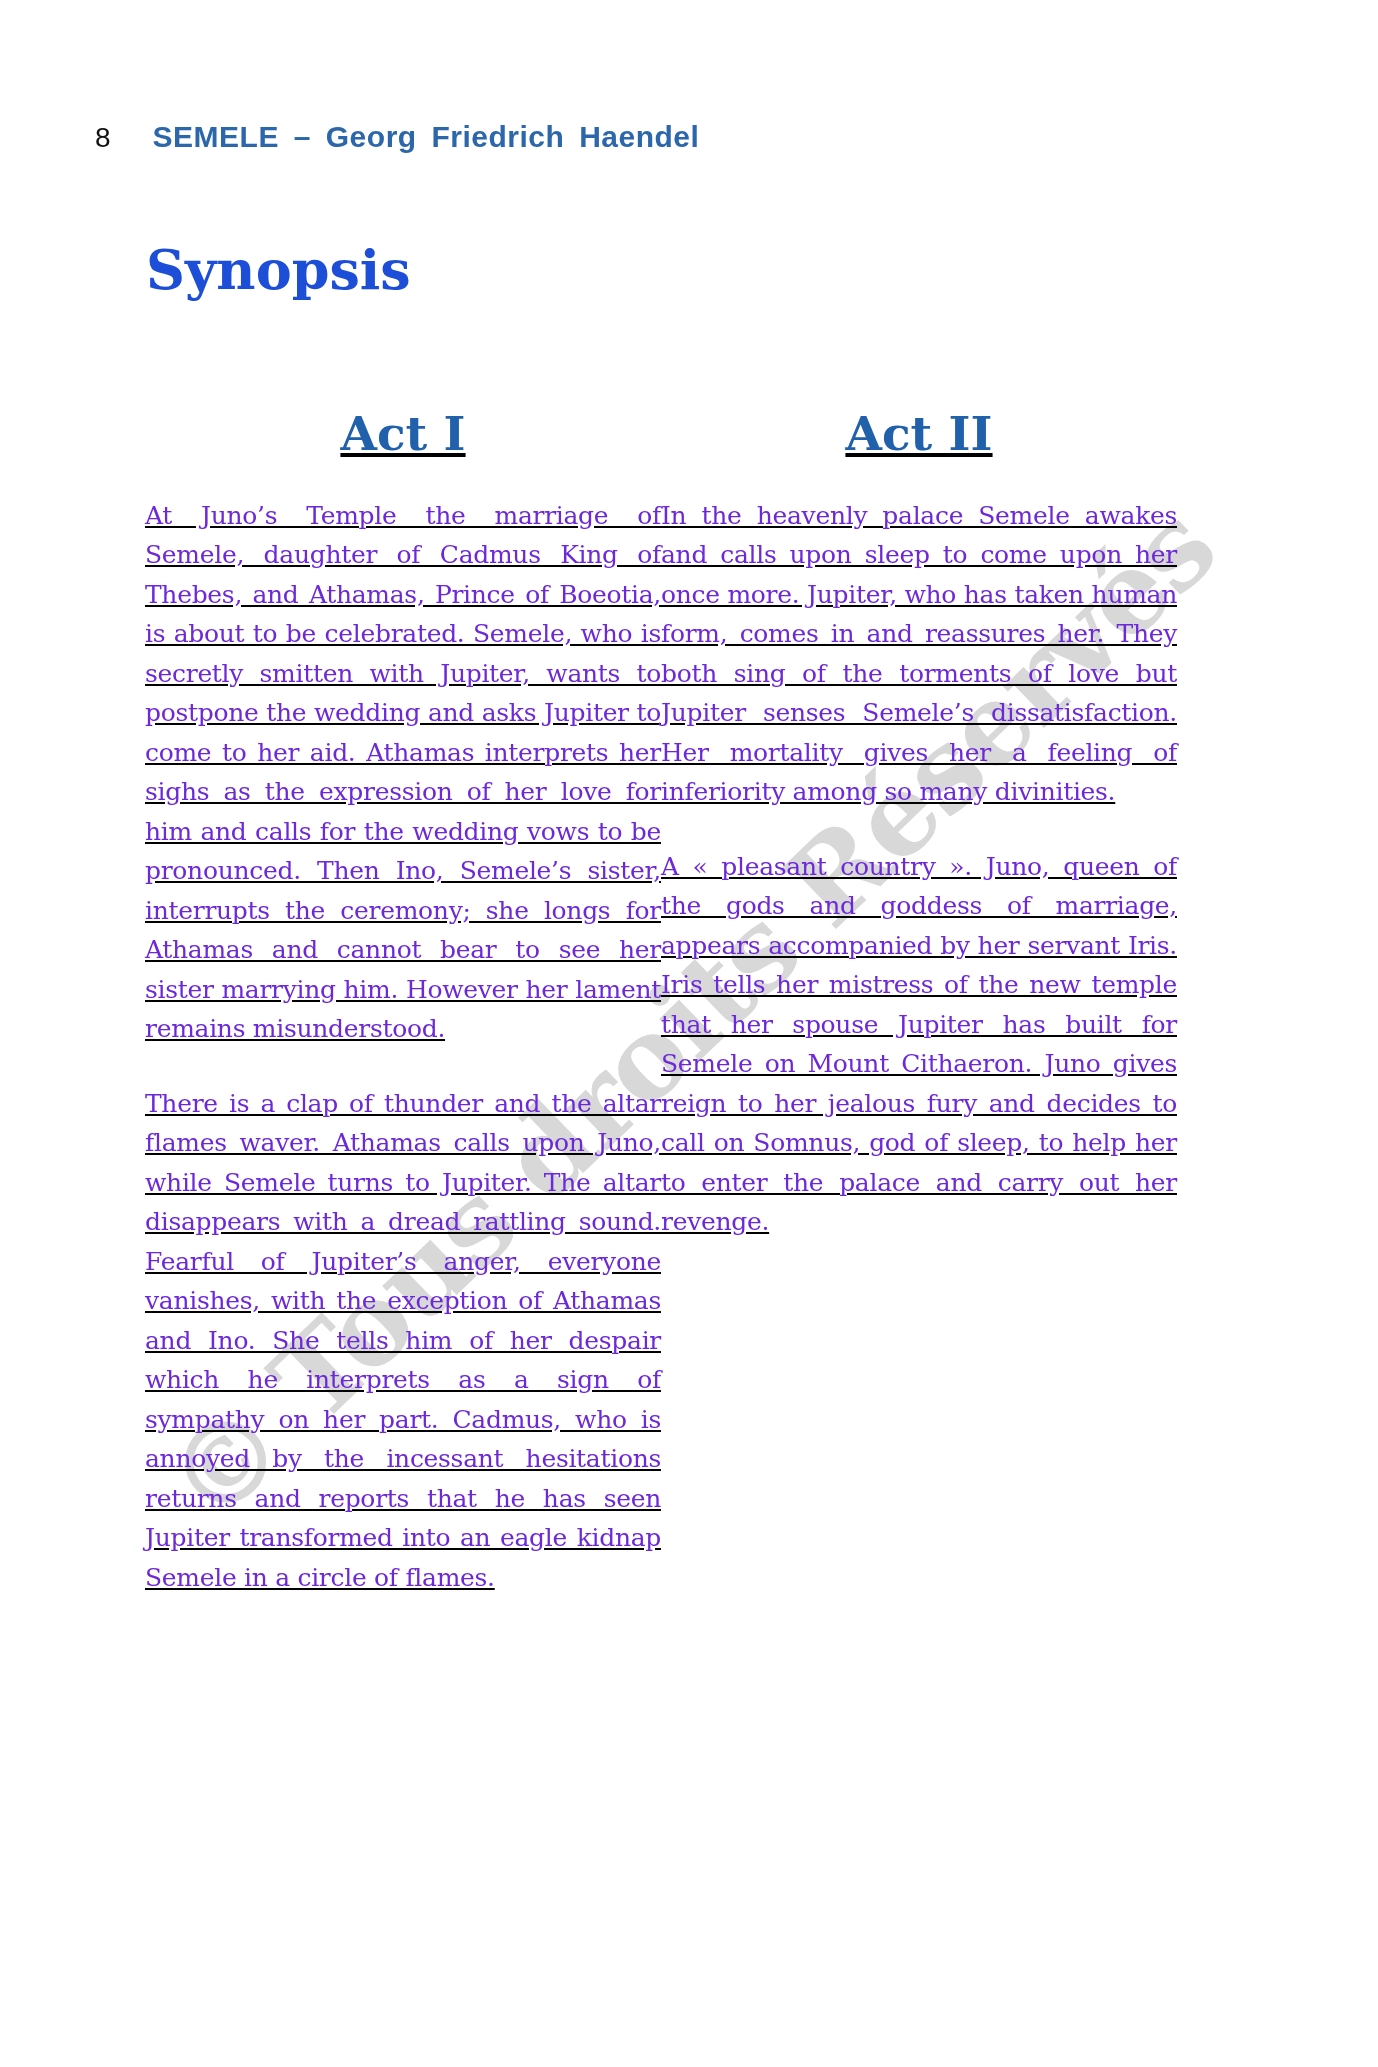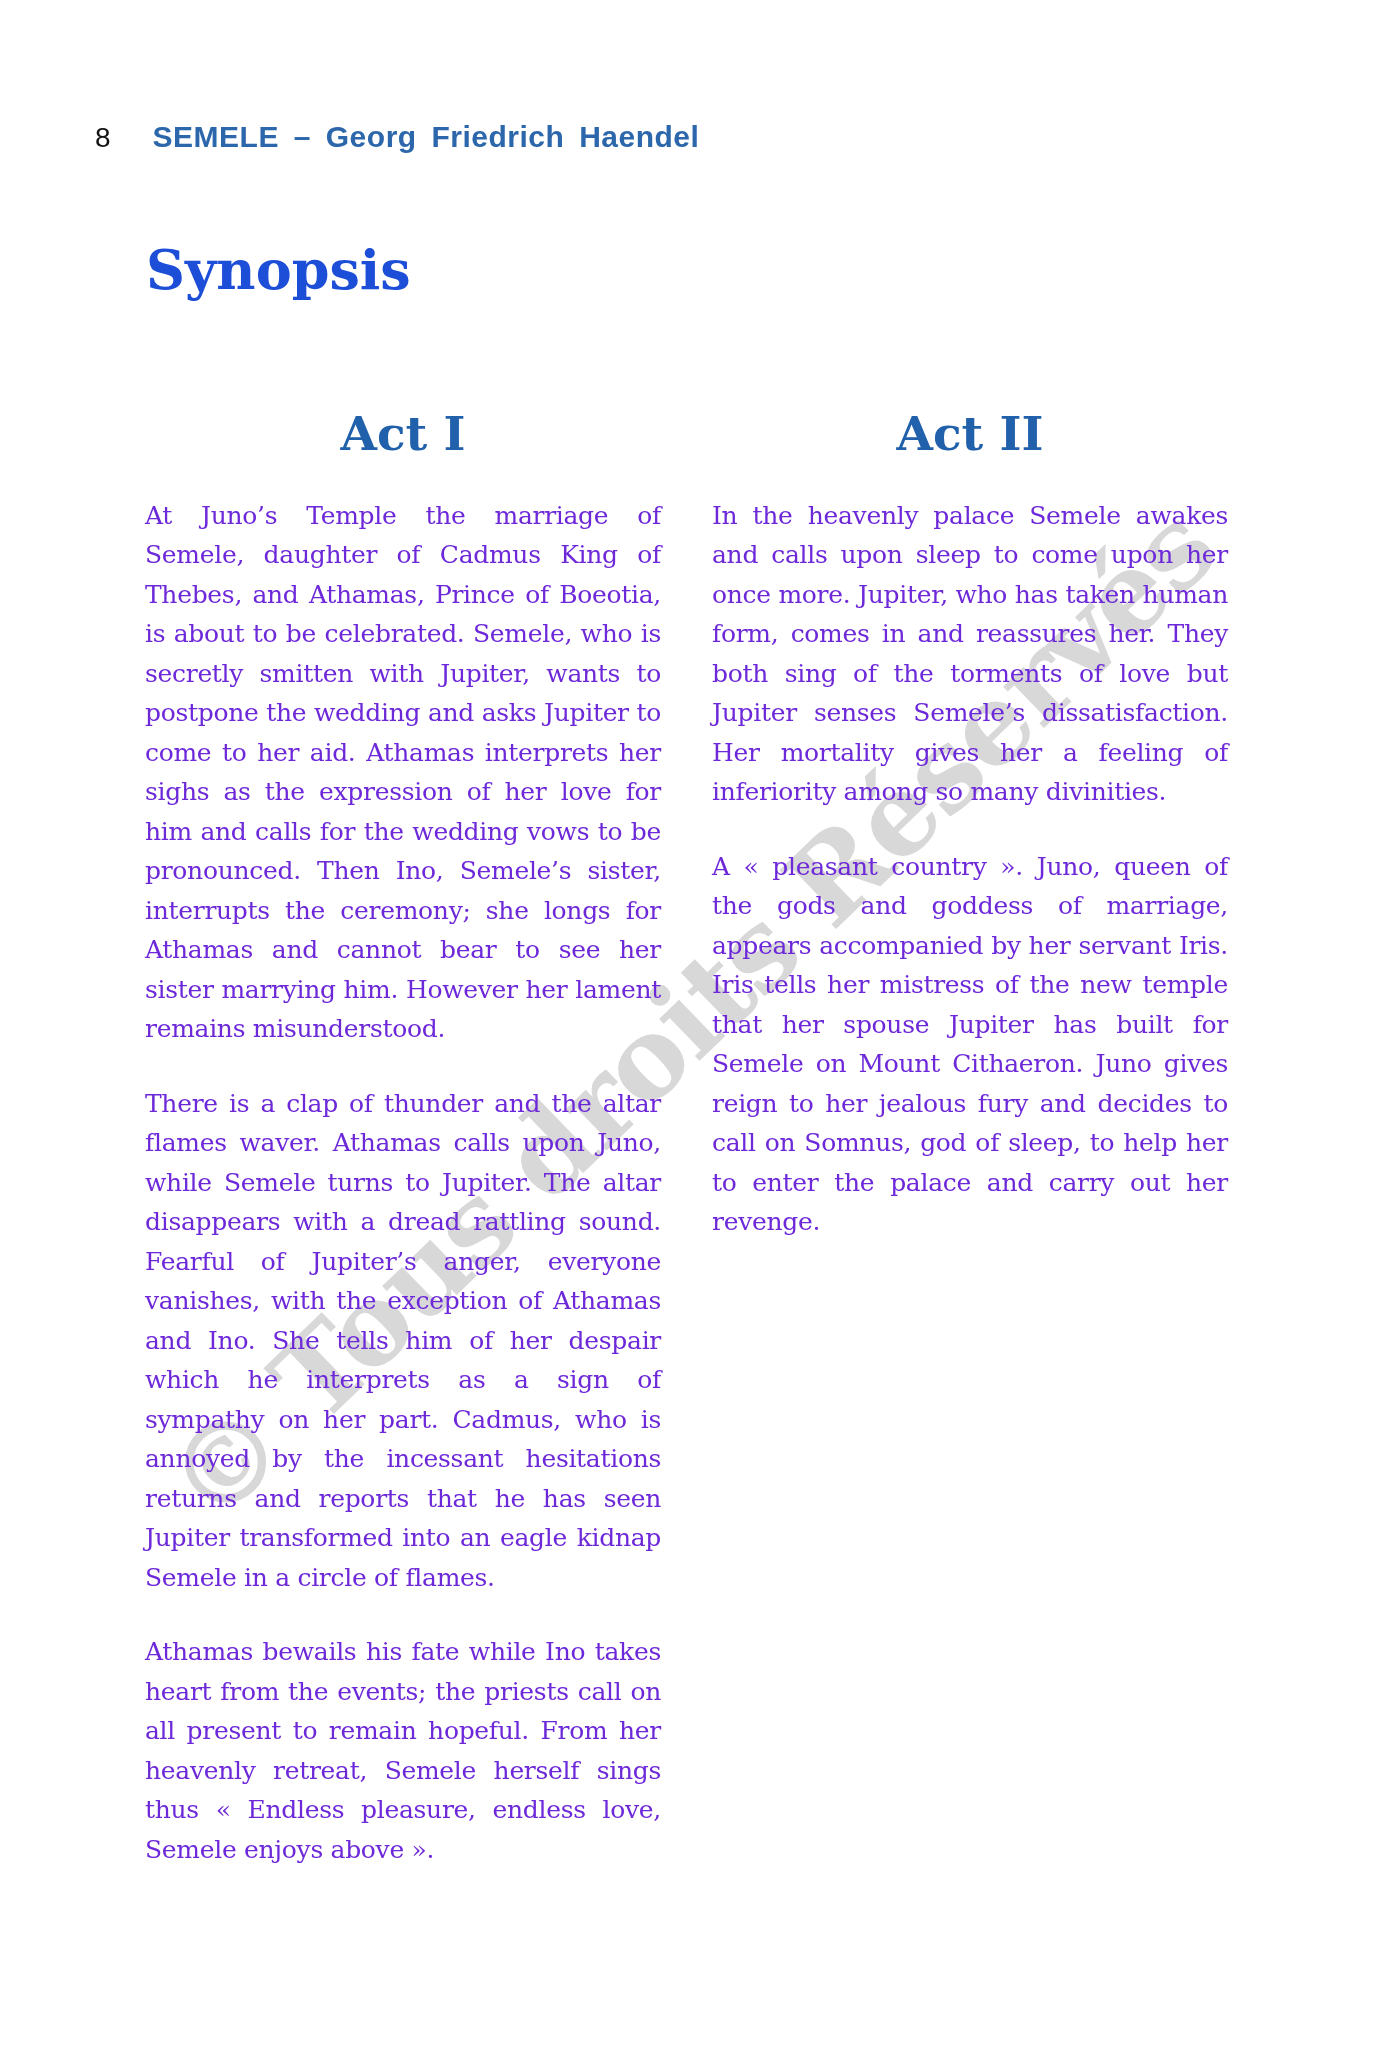--- a/index.html
+++ b/index.html
@@ -67,21 +67,21 @@
     line-height: 1.2;
     color: #1d4ed8;
   }
   .columns {
     position: absolute;
     top: 408px;
     left: 145px;
     width: 1083px;
     display: grid;
     grid-template-columns: 516px 516px;
-    column-gap: 51px;
+    text-decoration: underline;
   }
   .act-heading {
     margin: 0 0 36px 0;
     text-align: center;
     font-family: "DejaVu Serif", serif;
     font-weight: bold;
     font-size: 47px;
     line-height: 1.1;
     color: #2160ab;
   }
@@ -110,21 +110,20 @@
     </div>
 
     <div class="doc-title">Synopsis</div>
 
     <div class="columns">
 
       <section class="column">
         <h2 class="act-heading">Act I</h2>
         <p class="body-para">At Juno’s Temple the marriage of Semele, daughter of Cadmus King of Thebes, and Athamas, Prince of Boeotia, is about to be celebrated. Semele, who is secretly smitten with Jupiter, wants to postpone the wedding and asks Jupiter to come to her aid. Athamas interprets her sighs as the expression of her love for him and calls for the wedding vows to be pronounced. Then Ino, Semele’s sister, interrupts the ceremony; she longs for Athamas and cannot bear to see her sister marrying him. However her lament remains misunderstood.</p>
         <p class="body-para">There is a clap of thunder and the altar flames waver. Athamas calls upon Juno, while Semele turns to Jupiter. The altar disappears with a dread rattling sound. Fearful of Jupiter’s anger, everyone vanishes, with the exception of Athamas and Ino. She tells him of her despair which he interprets as a sign of sympathy on her part. Cadmus, who is annoyed by the incessant hesitations returns and reports that he has seen Jupiter transformed into an eagle kidnap Semele in a circle of flames.</p>
-        <p class="body-para">Athamas bewails his fate while Ino takes heart from the events; the priests call on all present to remain hopeful. From her heavenly retreat, Semele herself sings thus « Endless pleasure, endless love, Semele enjoys above ».</p>
       </section>
 
       <section class="column">
         <h2 class="act-heading">Act II</h2>
         <p class="body-para">In the heavenly palace Semele awakes and calls upon sleep to come upon her once more. Jupiter, who has taken human form, comes in and reassures her. They both sing of the torments of love but Jupiter senses Semele’s dissatisfaction. Her mortality gives her a feeling of inferiority among so many divinities.</p>
         <p class="body-para">A « pleasant country ». Juno, queen of the gods and goddess of marriage, appears accompanied by her servant Iris. Iris tells her mistress of the new temple that her spouse Jupiter has built for Semele on Mount Cithaeron. Juno gives reign to her jealous fury and decides to call on Somnus, god of sleep, to help her to enter the palace and carry out her revenge.</p>
       </section>
 
     </div>
   </div>

